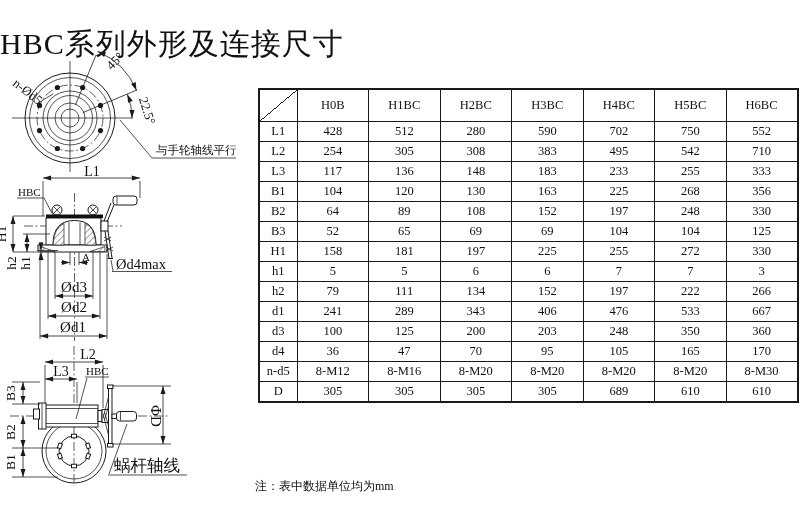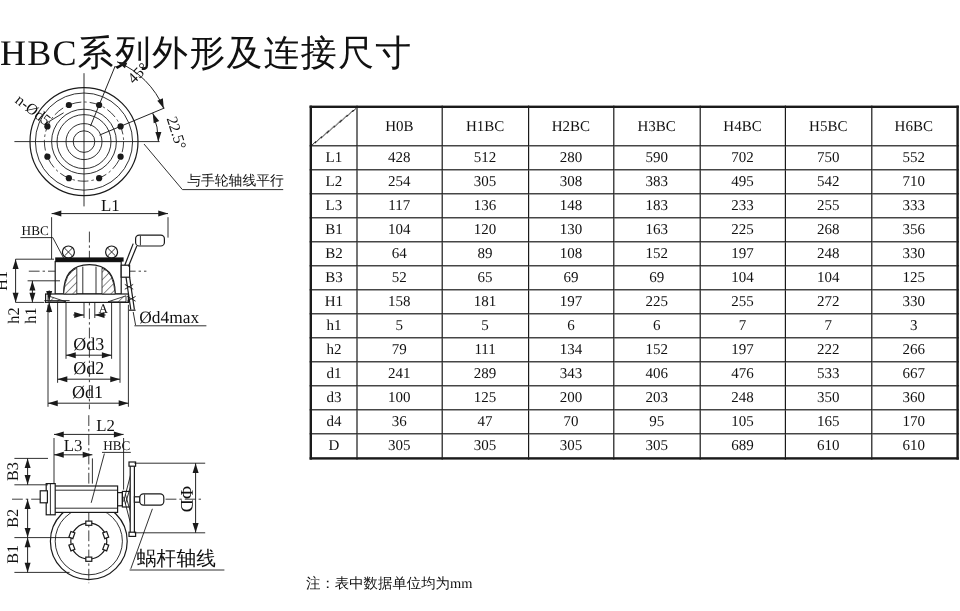--- a/index.html
+++ b/index.html
@@ -411,20 +411,30 @@
             <th>d4</th>
             <td>36</td>
             <td>47</td>
             <td>70</td>
             <td>95</td>
             <td>105</td>
             <td>165</td>
             <td>170</td>
           </tr>
           <tr>
+            <th>n-d5</th>
+            <td>8-M12</td>
+            <td>8-M16</td>
+            <td>8-M20</td>
+            <td>8-M20</td>
+            <td>8-M20</td>
+            <td>8-M20</td>
+            <td>8-M30</td>
+          </tr>
+          <tr>
             <th>D</th>
             <td>305</td>
             <td>305</td>
             <td>305</td>
             <td>305</td>
             <td>689</td>
             <td>610</td>
             <td>610</td>
           </tr>
         </tbody>

